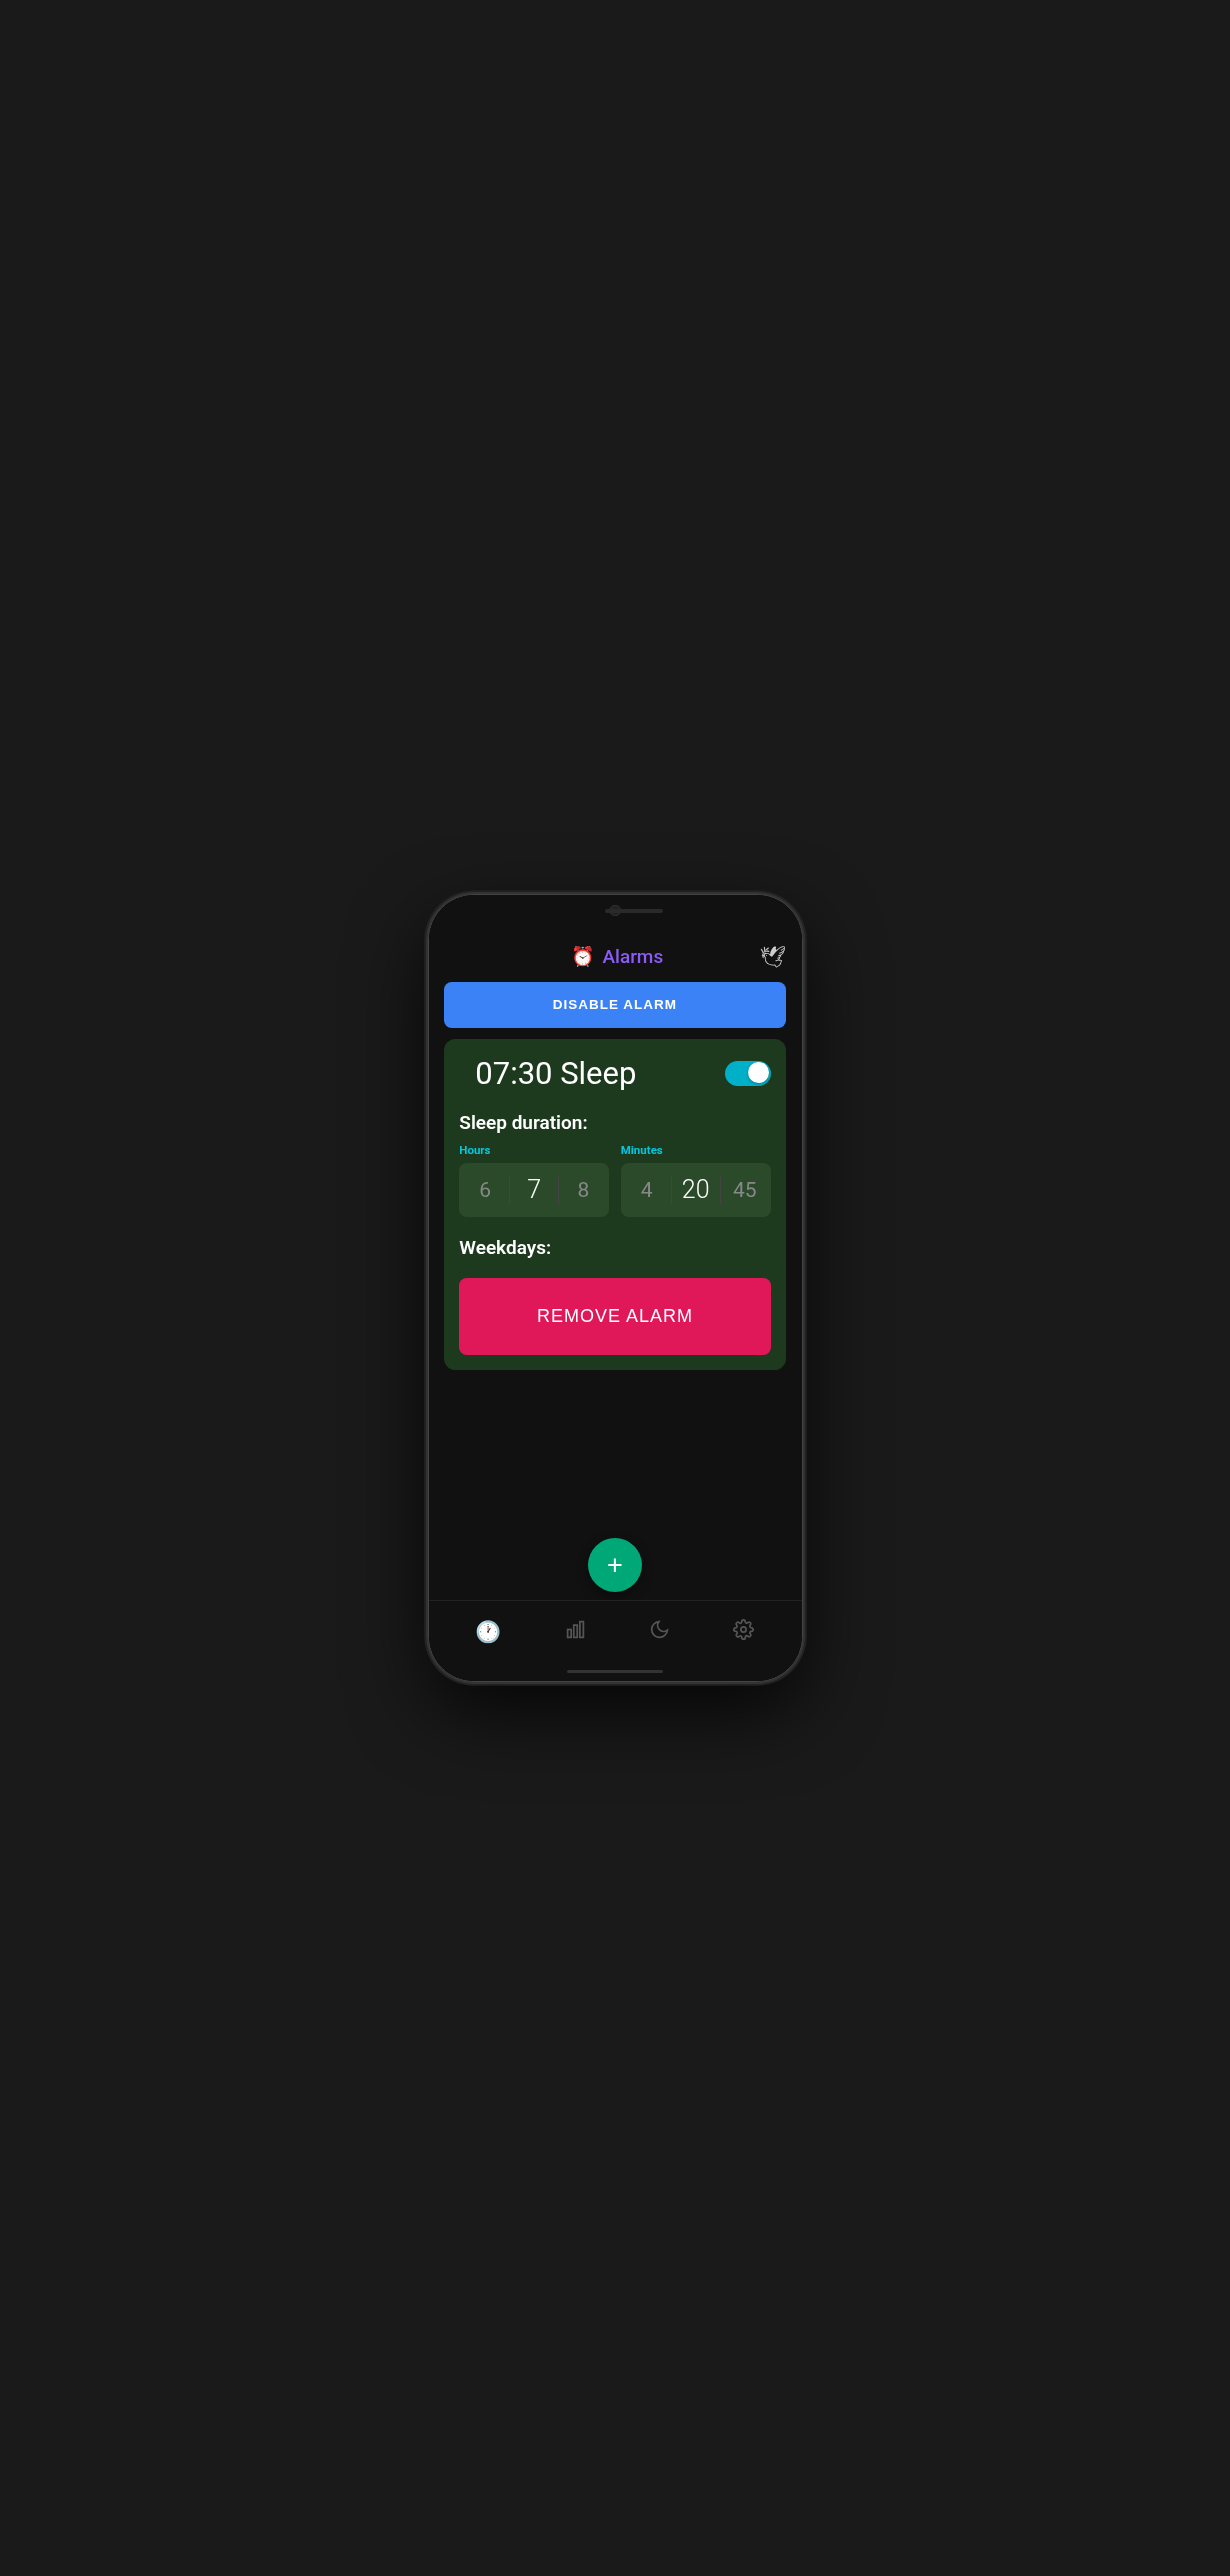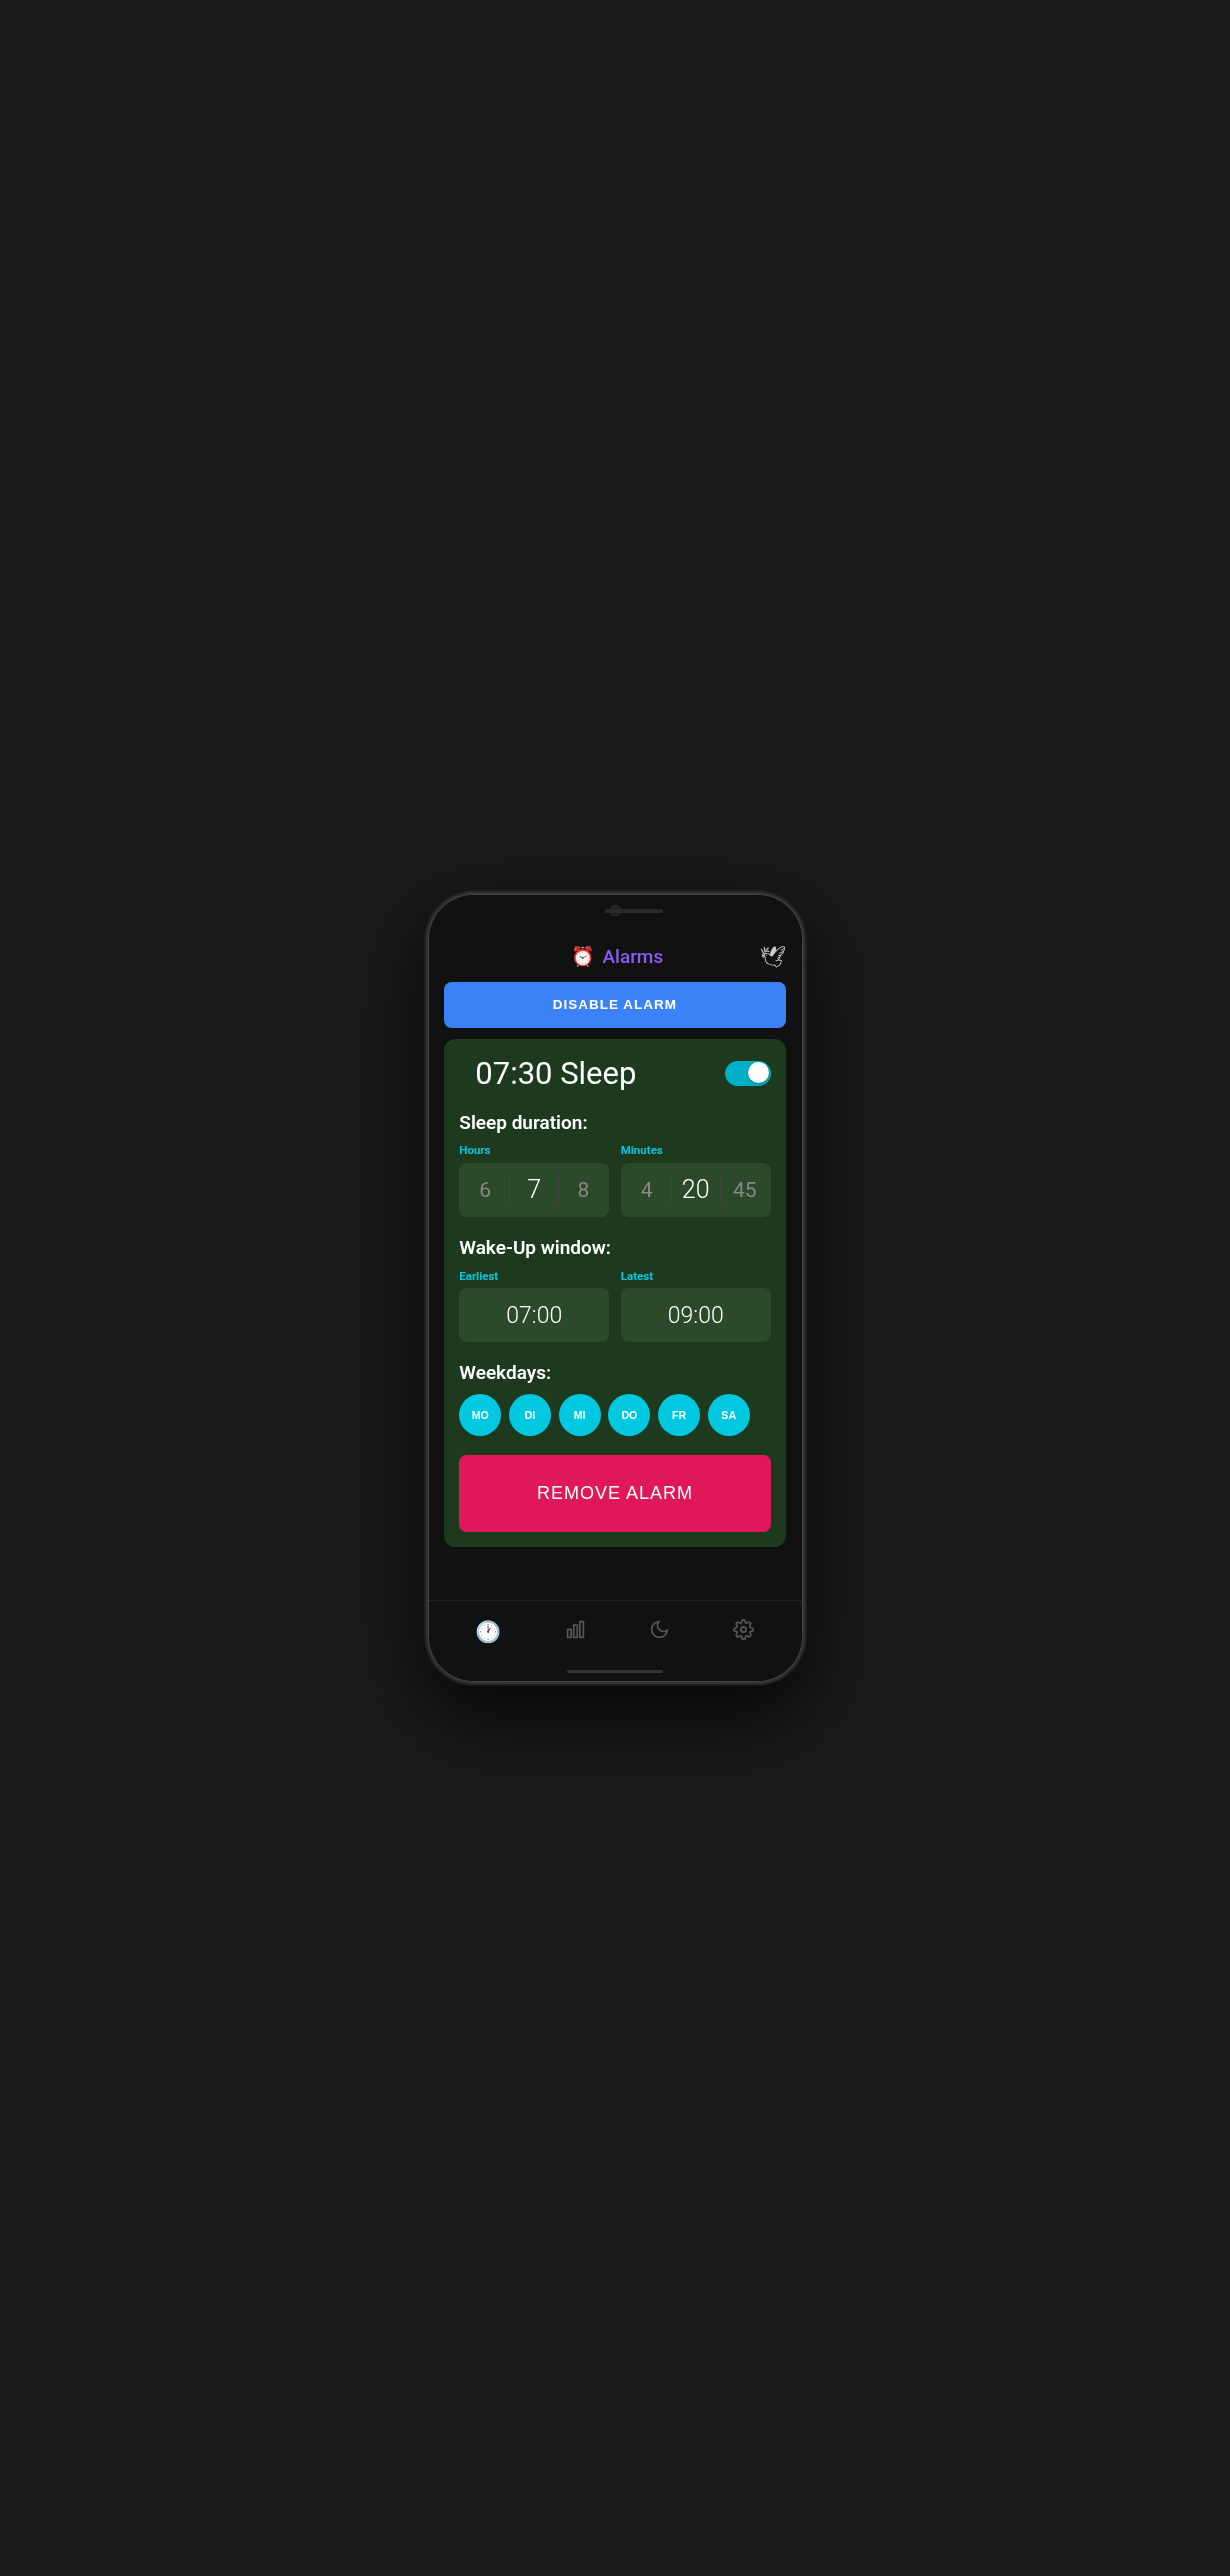--- a/index.html
+++ b/index.html
@@ -429,49 +429,24 @@
               <span class="picker-item">4</span>
               <div class="picker-divider"></div>
               <span class="picker-item selected">20</span>
               <div class="picker-divider"></div>
               <span class="picker-item">45</span>
             </div>
           </div>
         </div>
 
         
-        <div class="wakeup-section">
-          <div class="section-label">Wake-Up window:</div>
-          <div class="wakeup-row">
-            <div class="wakeup-group">
-              <div class="subsection-label">Earliest</div>
-              <div class="wakeup-time-box">
-                <span>07:00</span>
-              </div>
-            </div>
-            <div class="wakeup-group">
-              <div class="subsection-label">Latest</div>
-              <div class="wakeup-time-box">
-                <span>09:00</span>
-              </div>
-            </div>
-          </div>
-        </div>
 
         
         <div class="weekdays-section">
           <div class="section-label">Weekdays:</div>
-          <div class="weekday-buttons">
-            <button class="weekday-btn">MO</button>
-            <button class="weekday-btn">DI</button>
-            <button class="weekday-btn">MI</button>
-            <button class="weekday-btn">DO</button>
-            <button class="weekday-btn">FR</button>
-            <button class="weekday-btn">SA</button>
-          </div>
         </div>
 
         
         <button class="remove-alarm-btn">REMOVE ALARM</button>
 
       </div>
 
       <div class="bottom-spacer"></div>
 
       <div class="fab-area">

